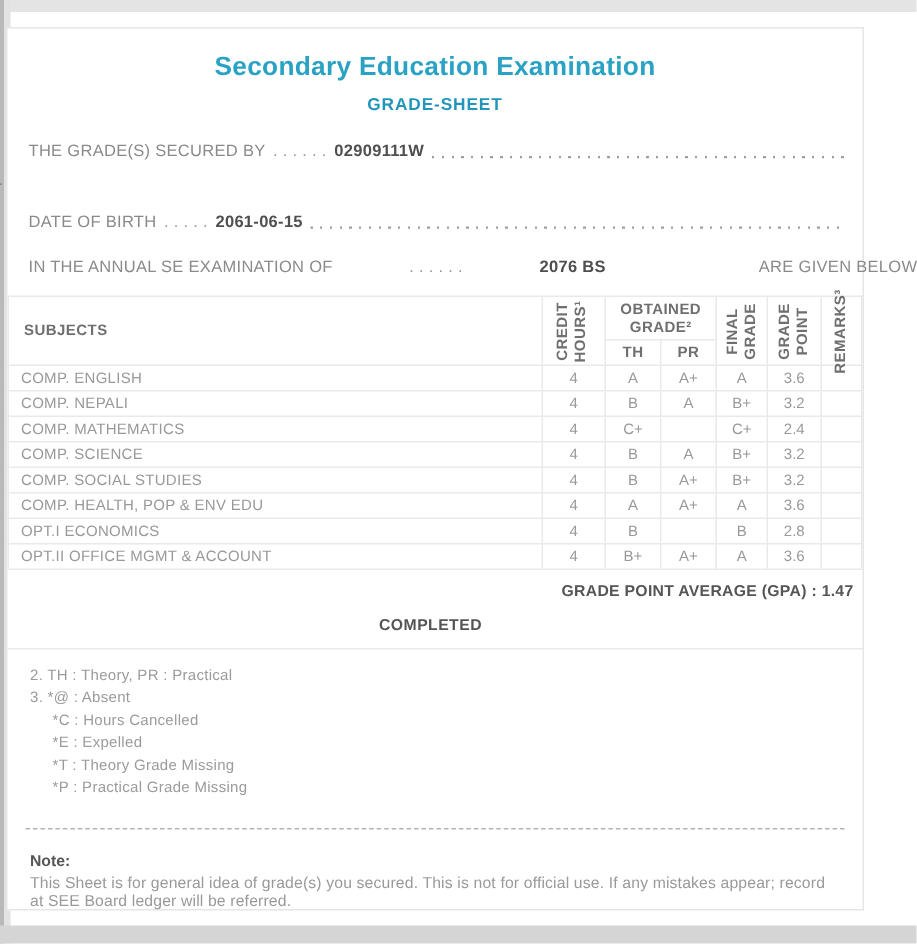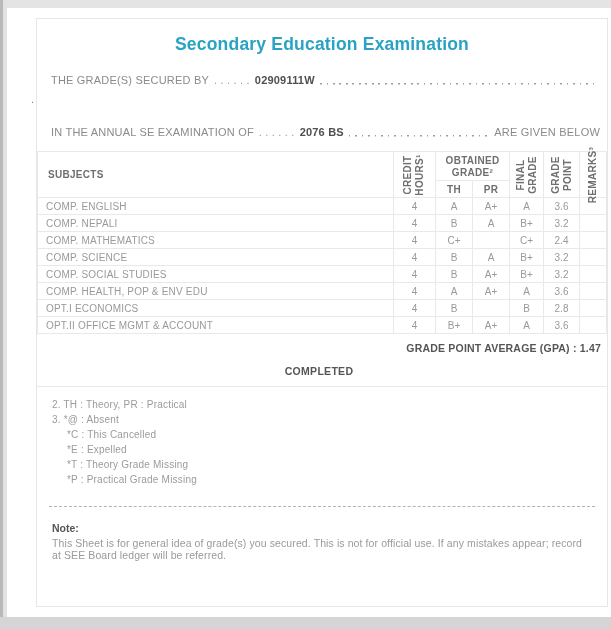--- a/index.html
+++ b/index.html
@@ -3,42 +3,42 @@
 <meta charset="utf-8">
 <style>
   * { margin:0; padding:0; box-sizing:border-box; }
   html,body { width:611px; height:629px; background:#ffffff; overflow:hidden;
     font-family:"Liberation Sans", sans-serif; }
   .strip-top   { position:absolute; left:0; top:0; width:611px; height:8px; background:#e4e4e4; }
   .strip-left  { position:absolute; left:0; top:0; width:7px; height:629px;
                  background:linear-gradient(to right,#b9b9bc 0 3px,#e2e2e2 3px); }
   .strip-bottom{ position:absolute; left:0; top:617px; width:611px; height:12px; background:#d5d5d5; }
 
-  .card { position:absolute; left:36px; top:18px; width:572px; height:589px;
+  .card { position:absolute; left:4px; top:18px; width:572px; height:589px;
           background:#fff; border:1px solid #e6e6e6; }
 
   .title    { margin-top:15px; text-align:center; font-size:17.5px; font-weight:bold;
               color:#2aa2c4; letter-spacing:.2px; }
   .subtitle { margin-top:9px; text-align:center; font-size:11.5px; font-weight:bold;
               color:#2296ba; letter-spacing:.6px; }
 
   .info-line { display:flex; align-items:baseline; padding:0 7px 0 14px;
                font-size:11px; color:#8a8a8a; letter-spacing:.2px; white-space:nowrap;text-align:right; }
   .info-line .lbl { flex:none; }
   .info-line .dots { flex:none; margin:0 5px; color:#9a9a9a; }
   .info-line .val { flex:none; font-weight:bold; color:#4f4f4f; }
   .info-line .leader { flex:1 1 auto; align-self:flex-end; height:3px; margin:0 5px;
       background-image:repeating-linear-gradient(to right,#9e9e9e 0 1.5px,transparent 1.5px 6.5px);
       background-size:100% 1.5px; background-repeat:no-repeat; background-position:0 0; }
   .info-line .suffix { flex:none; }
   .line-secured { margin-top:19px; }
   .stray-dot { padding-left:0; margin-left:-6px; margin-top:7px; height:15px;
                font-size:11px; color:#8a8a8a; }
   .line-dob  { margin-top:13px; }
-  .line-exam { margin-top:18px; }
+  .line-exam { margin-top:18px;gap:46px; }
 
   table.grades { width:100%; border-collapse:collapse; margin-top:13px; table-layout:fixed; }
   table.grades th, table.grades td { border:1px solid #e9e9e9; }
   table.grades thead th { font-size:10px; font-weight:bold; color:#6f6f6f; letter-spacing:.3px; }
   th.subjects { text-align:left; padding-left:10px; vertical-align:middle; font-size:10px; }
   th.vert { position:relative; height:46px; }
   th.vert .rot { position:absolute; left:50%; top:50%;
                  transform:translate(-50%,-50%) rotate(-90deg);
                  white-space:pre-line; line-height:1.2; text-align:center; width:58px; }
   th.obtained { height:29px; white-space:pre-line; line-height:1.25; text-align:center;
@@ -68,32 +68,39 @@
 </head>
 <body>
 
 <div class="strip-top"></div>
 <div class="strip-left"></div>
 <div class="strip-bottom"></div>
 
 <div class="card">
 
   <div class="title">Secondary Education Examination</div>
+  <div class="subtitle">GRADE-SHEET</div>
 
   <div class="info-line line-secured">
     <span class="lbl">THE GRADE(S) SECURED BY</span>
     <span class="dots">. . . . . .</span>
     <span class="val">02909111W</span>
     <span class="leader"></span>
   </div>
 
   <div class="stray-dot info-line">
     <span>.</span>
   </div>
 
+  <div class="info-line line-dob">
+    <span class="lbl">DATE OF BIRTH</span>
+    <span class="dots">. . . . .</span>
+    <span class="val">2061-06-15</span>
+    <span class="leader"></span>
+  </div>
 
   <div class="info-line line-exam">
     <span class="lbl">IN THE ANNUAL SE EXAMINATION OF</span>
     <span class="dots">. . . . . .</span>
     <span class="val">2076 BS</span>
     <span class="leader"></span>
     <span class="suffix">ARE GIVEN BELOW</span>
   </div>
 
   <table class="grades">
@@ -211,21 +218,21 @@
   <div class="gpa-line">
     <span>GRADE POINT AVERAGE (GPA) :</span>
     <span>1.47</span>
   </div>
   <div class="completed">COMPLETED</div>
   <div class="sect-rule"></div>
 
   <div class="footnotes">
     <div class="fline">2. TH : Theory, PR : Practical</div>
     <div class="fline">3. *@ : Absent</div>
-    <div class="fline indent">*C : This Cancelled</div>
+    <div class="fline indent">*C : Hours Cancelled</div>
     <div class="fline indent">*E : Expelled</div>
     <div class="fline indent">*T : Theory Grade Missing</div>
     <div class="fline indent">*P : Practical Grade Missing</div>
   </div>
 
   <div class="dashed"></div>
 
   <div class="note">
     <div class="note-label">Note:</div>
     <div class="note-text">This Sheet is for general idea of grade(s) you secured. This is not for official use. If any mistakes appear; record at SEE Board ledger will be referred.</div>

